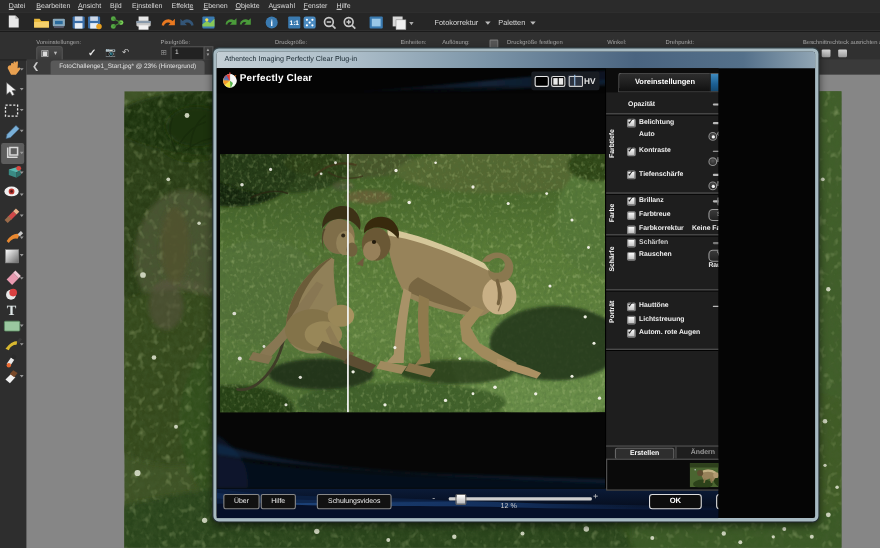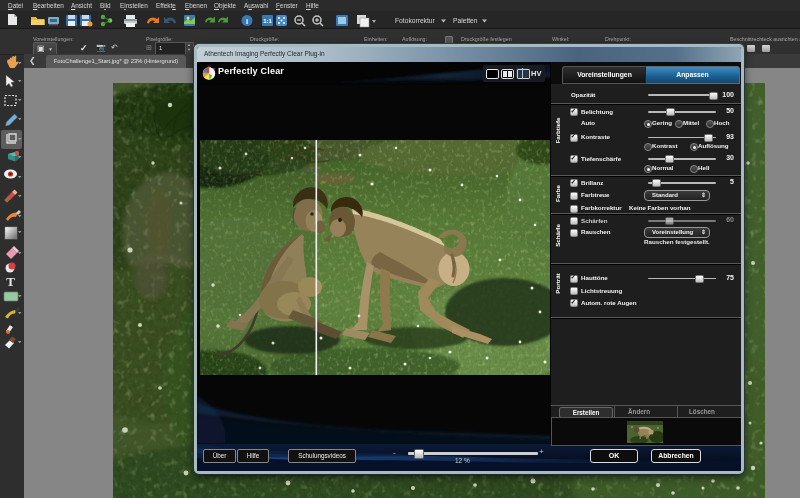--- a/index.html
+++ b/index.html
@@ -259,21 +259,21 @@
         <circle cx="610" cy="390" r="1.4"></circle>
         <circle cx="570" cy="390" r="1.3"></circle>
         <circle cx="637" cy="340" r="1.5"></circle>
 </g>
 </svg>
 </div>
 <div id="dialog" class="a" style="left:194px;top:44px;width:544px;height:424px;background:#050505;border:3px solid #a7bac2;border-radius:5px;box-shadow:0 3px 8px rgba(0,0,0,0.65), 0 0 0 1px #3a4a50;">
 <div id="titlebar" class="a" style="left:0;top:0;width:544px;height:15px;background:linear-gradient(90deg,#c3ced5 0%,#aebfca 22%,#7c95a8 45%,#4a6480 70%,#54708a 88%,#90a5b4 100%);border-radius:2px 2px 0 0;">
 <span style="position:absolute;left:7px;top:3px;font-size:6.5px;color:#16262f;">Athentech Imaging Perfectly Clear Plug-in</span>
 </div>
-<div id="dcontent" class="a" style="left:0;top:15px;width:544px;height:409px;background:#060606;overflow:hidden;">
+<div id="dcontent" class="a" style="left:0;top:15px;width:456px;height:409px;background:#060606;overflow:hidden;">
   <div class="a" style="left:0;top:0;width:356px;height:23px;overflow:hidden;">
     <svg width="356" height="23" xmlns="http://www.w3.org/2000/svg">
       <defs>
             <filter id="hblur">
               <feGaussianBlur stdDeviation="1"></feGaussianBlur>
             </filter>
             <linearGradient id="hsw" x1="0" y1="0" x2="1" y2="0">
               <stop offset="0" stop-color="#0a1524" stop-opacity="0"></stop>
               <stop offset="0.6" stop-color="#1d3a5e"></stop>
               <stop offset="1" stop-color="#0e1f38"></stop>

